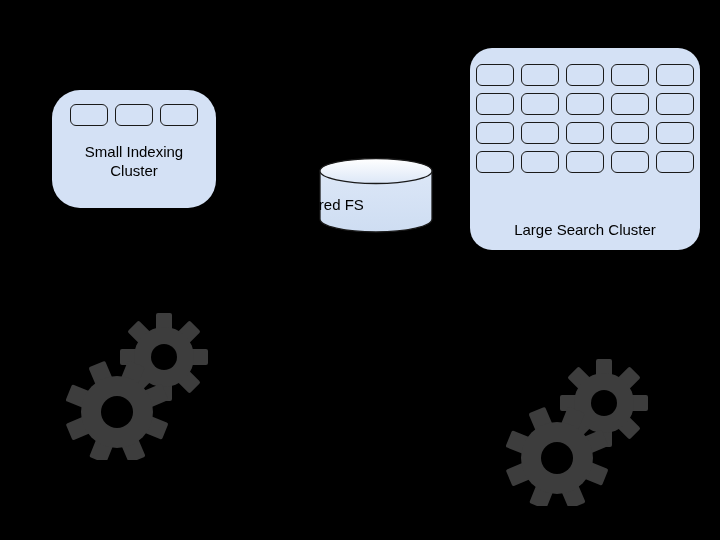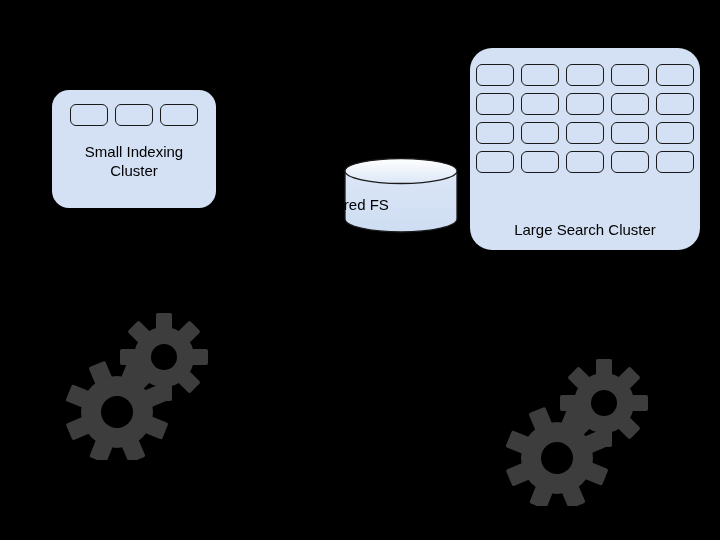--- a/index.html
+++ b/index.html
@@ -21,21 +21,21 @@
     position: absolute;
     background: #D4E1F5;
     border-radius: 22px;
     box-sizing: border-box;
   }
   #small-cluster {
     left: 52px;
     top: 90px;
     width: 164px;
     height: 118px;
-    border-radius: 17px;
+    border-radius: 28px;
   }
   #large-cluster {
     left: 470px;
     top: 48px;
     width: 230px;
     height: 202px;
   }
 
   
   .node-grid {
@@ -76,21 +76,21 @@
     font-size: 15px;
     line-height: 19px;
     white-space: pre-line;
   }
   #small-cluster-label { top: 52px; }
   #large-cluster-label { top: 155px; margin-top: 17px; }
 
   
   #shared-fs {
     position: absolute;
-    left: 296px;
+    left: 271px;
     top: 158px;
     width: 114px;
     height: 78px;
     padding-left: 48px;
   }
   #shared-fs svg { display: block; }
   #shared-fs-label {
     position: absolute;
     left: 0;
     top: 38px;

